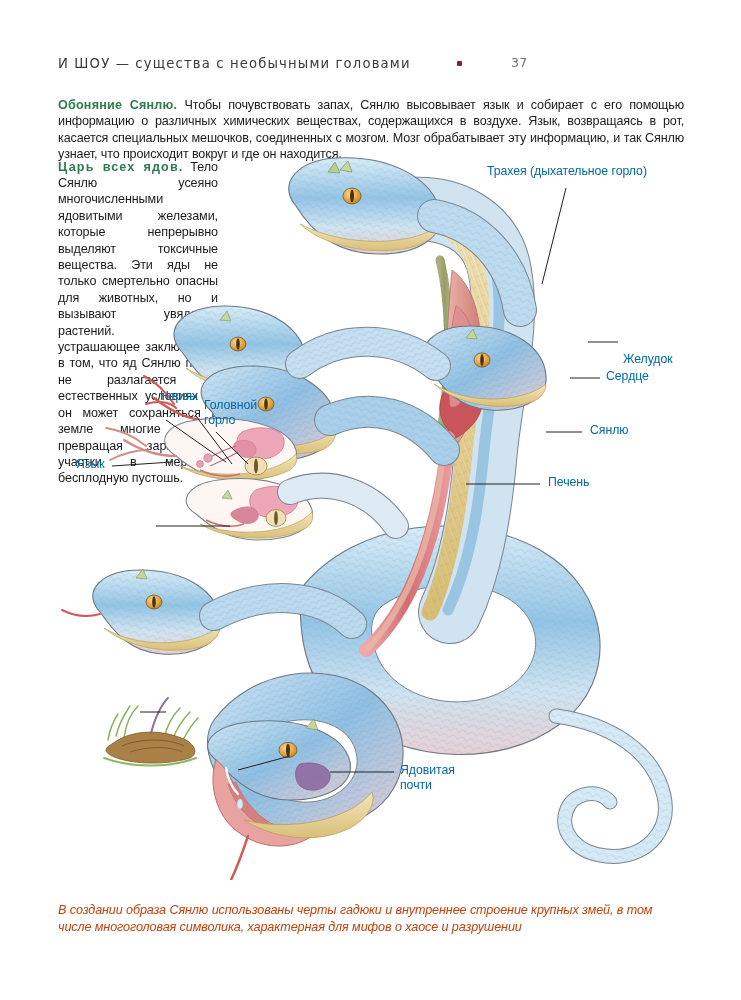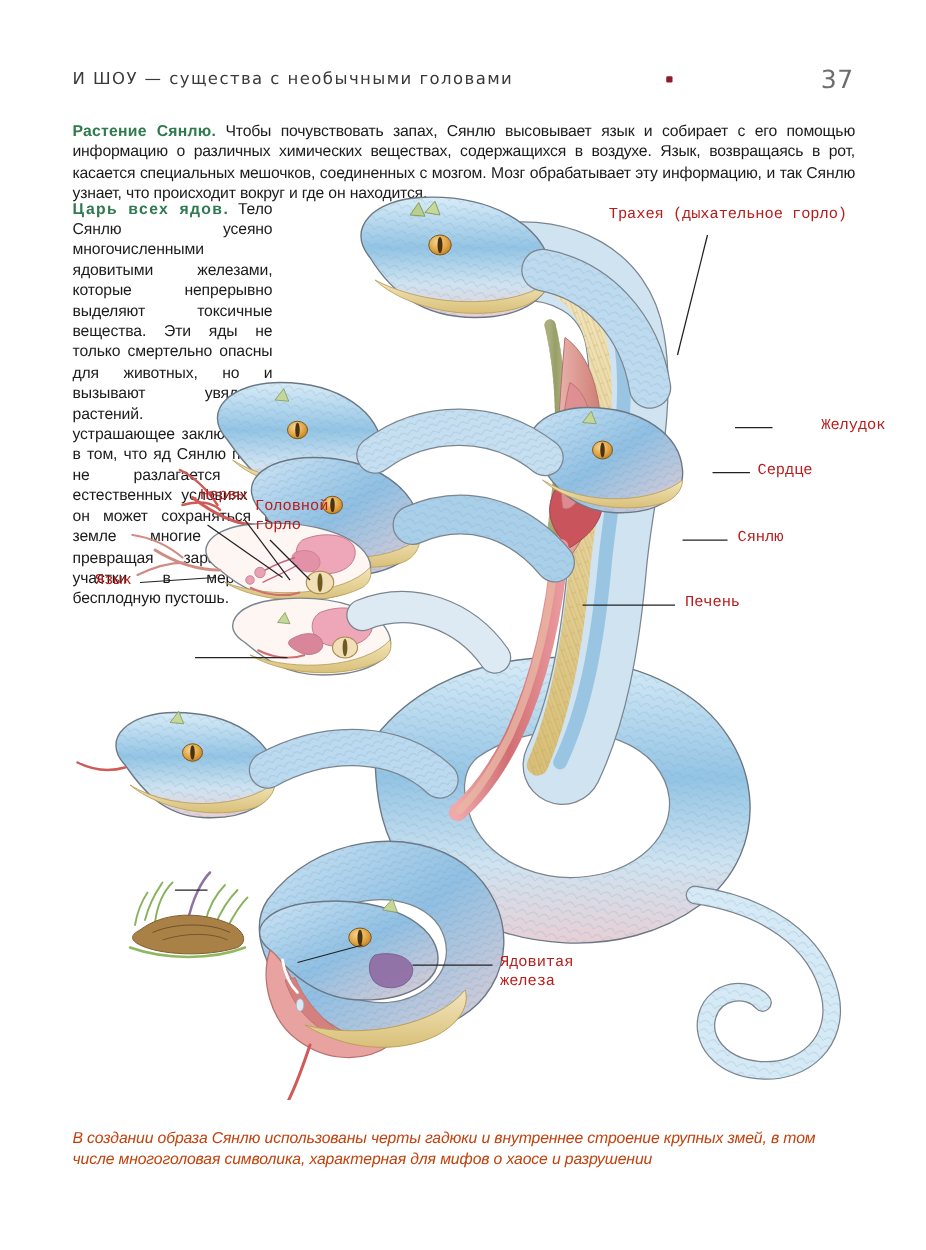--- a/index.html
+++ b/index.html
@@ -7,33 +7,33 @@
     width:741px;height:1000px;position:relative;overflow:hidden;
     font-family:"Liberation Sans","DejaVu Sans",sans-serif;
     color:#1b1b1b;
     -webkit-font-smoothing:antialiased;
   }
   .page{position:absolute;inset:0;background:#fff;}
 
   
   .header{
     position:absolute;left:58px;top:52px;width:625px;height:22px;
-    display:flex;align-items:center;justify-content:space-between;
+    display:flex;align-items:center;justify-content:flex-start;
     gap:16px;
   }
   .header-title{
     font-size:13.2px;letter-spacing:1.15px;color:#3a3a3a;
     font-family:"DejaVu Sans",sans-serif;font-weight:400;white-space:nowrap;
   }
   .header-bullet{
     width:5px;height:5px;background:#8d1b2b;border-radius:1px;
     margin:0 26px 0 30px;flex:0 0 auto;display:inline-block;
   }
   .header-page{
-    font-size:20px;color:#6e6e6e;letter-spacing:.5px;
+    font-size:12px;color:#6e6e6e;letter-spacing:.5px;
     font-family:"DejaVu Sans",sans-serif;min-width:24px;text-align:right;
   }
 
   
   .lead{color:#2f7a4e;font-weight:700;letter-spacing:.1px;}
 
   .para-intro{
     position:absolute;left:58px;top:84px;width:626px;
     font-size:12.6px;line-height:16.6px;text-align:justify;
     font-family:"Liberation Sans",sans-serif;letter-spacing:-0.15px;
@@ -53,39 +53,39 @@
     font-style:italic;font-size:12.6px;line-height:17px;
     color:#c2410c;letter-spacing:-0.1px;
   }
 
   
   .figure{position:absolute;left:0;top:120px;width:741px;height:760px;}
   .figure svg{display:block;}
 
   
   .label{
-    position:absolute;font-size:12.3px;line-height:14.6px;color:#b91c1c;
-    font-family:Liberation Mono, monospace;letter-spacing:-0.05px;
+    position:absolute;font-size:12.3px;line-height:14.6px;color:#0369a1;
+    font-family:Liberation Sans, sans-serif;letter-spacing:-0.05px;
     white-space:pre-line;
   }
   .label.right{text-align:left;}
   .label.ralign{text-align:right;}
 </style>
 </head>
 <body>
 
 <div class="page">
 
   <div class="header">
     <span class="header-title">И ШОУ — существа с необычными головами</span>
     <span class="header-bullet"></span>
     <span class="header-page">37</span>
   </div>
 
-  <p class="para-intro"><span class="lead">Растение Сянлю.</span><span> Чтобы почувствовать запах, Сянлю высовывает язык и собирает с его помощью информацию о различных химических веществах, содержащихся в воздухе. Язык, возвращаясь в рот, касается специальных мешочков, соединенных с мозгом. Мозг обрабатывает эту информацию, и так Сянлю узнает, что происходит вокруг и где он находится.</span></p>
+  <p class="para-intro"><span class="lead">Обоняние Сянлю.</span><span> Чтобы почувствовать запах, Сянлю высовывает язык и собирает с его помощью информацию о различных химических веществах, содержащихся в воздухе. Язык, возвращаясь в рот, касается специальных мешочков, соединенных с мозгом. Мозг обрабатывает эту информацию, и так Сянлю узнает, что происходит вокруг и где он находится.</span></p>
 
   <p class="para-col"><span class="lead">Царь всех ядов.</span><span> Тело Сянлю усеяно многочисленными ядовитыми железами, которые непрерывно выделяют токсичные вещества. Эти яды не только смертельно опасны для животных, но и вызывают увядание растений. Самое устрашающее заключается в том, что яд Сянлю почти не разлагается в естественных условиях — он может сохраняться в земле многие годы, превращая зараженные участки в мертвую, бесплодную пустошь.</span></p>
 
   <div class="figure">
     <svg width="741" height="760" viewBox="0 0 741 760" xmlns="http://www.w3.org/2000/svg">
       <defs>
         <linearGradient id="bodyG" x1="0" y1="0" x2="0" y2="1">
           <stop offset="0" stop-color="#d9ecf7"></stop>
           <stop offset=".42" stop-color="#93c4e4"></stop>
           <stop offset=".72" stop-color="#cfe3f0"></stop>
@@ -362,27 +362,27 @@
 
       <path d="M140 712 L166 712"></path>
 
       <path d="M238 770 L290 756"></path>
 
       <path d="M394 772 L330 772"></path>
     </g>
   </svg>
 
   <div class="label right" style="left:487px;top:164px;">Трахея (дыхательное горло)</div>
-  <div class="label right" style="left:623px;top:333px;margin-left:34px;">Желудок</div>
+  <div class="label right" style="left:623px;top:352px;">Желудок</div>
   <div class="label right" style="left:606px;top:369px;text-align:right;">Сердце</div>
   <div class="label right" style="left:590px;top:423px;">Сянлю</div>
   <div class="label right" style="left:548px;top:475px;">Печень</div>
 
   <div class="label" style="left:160px;top:389px;">Нервы</div>
   <div class="label" style="left:204px;top:398px;">Головной
 горло</div>
   <div class="label" style="left:76px;top:457px;text-align:center;">Язык</div>
   <div class="label right" style="left:400px;top:763px;">Ядовитая
-железа</div>
+почти</div>
 
   <p class="caption">В создании образа Сянлю использованы черты гадюки и внутреннее строение крупных змей, в том числе многоголовая символика, характерная для мифов о хаосе и разрушении</p>
 
 </div>
 
 </body></html>

